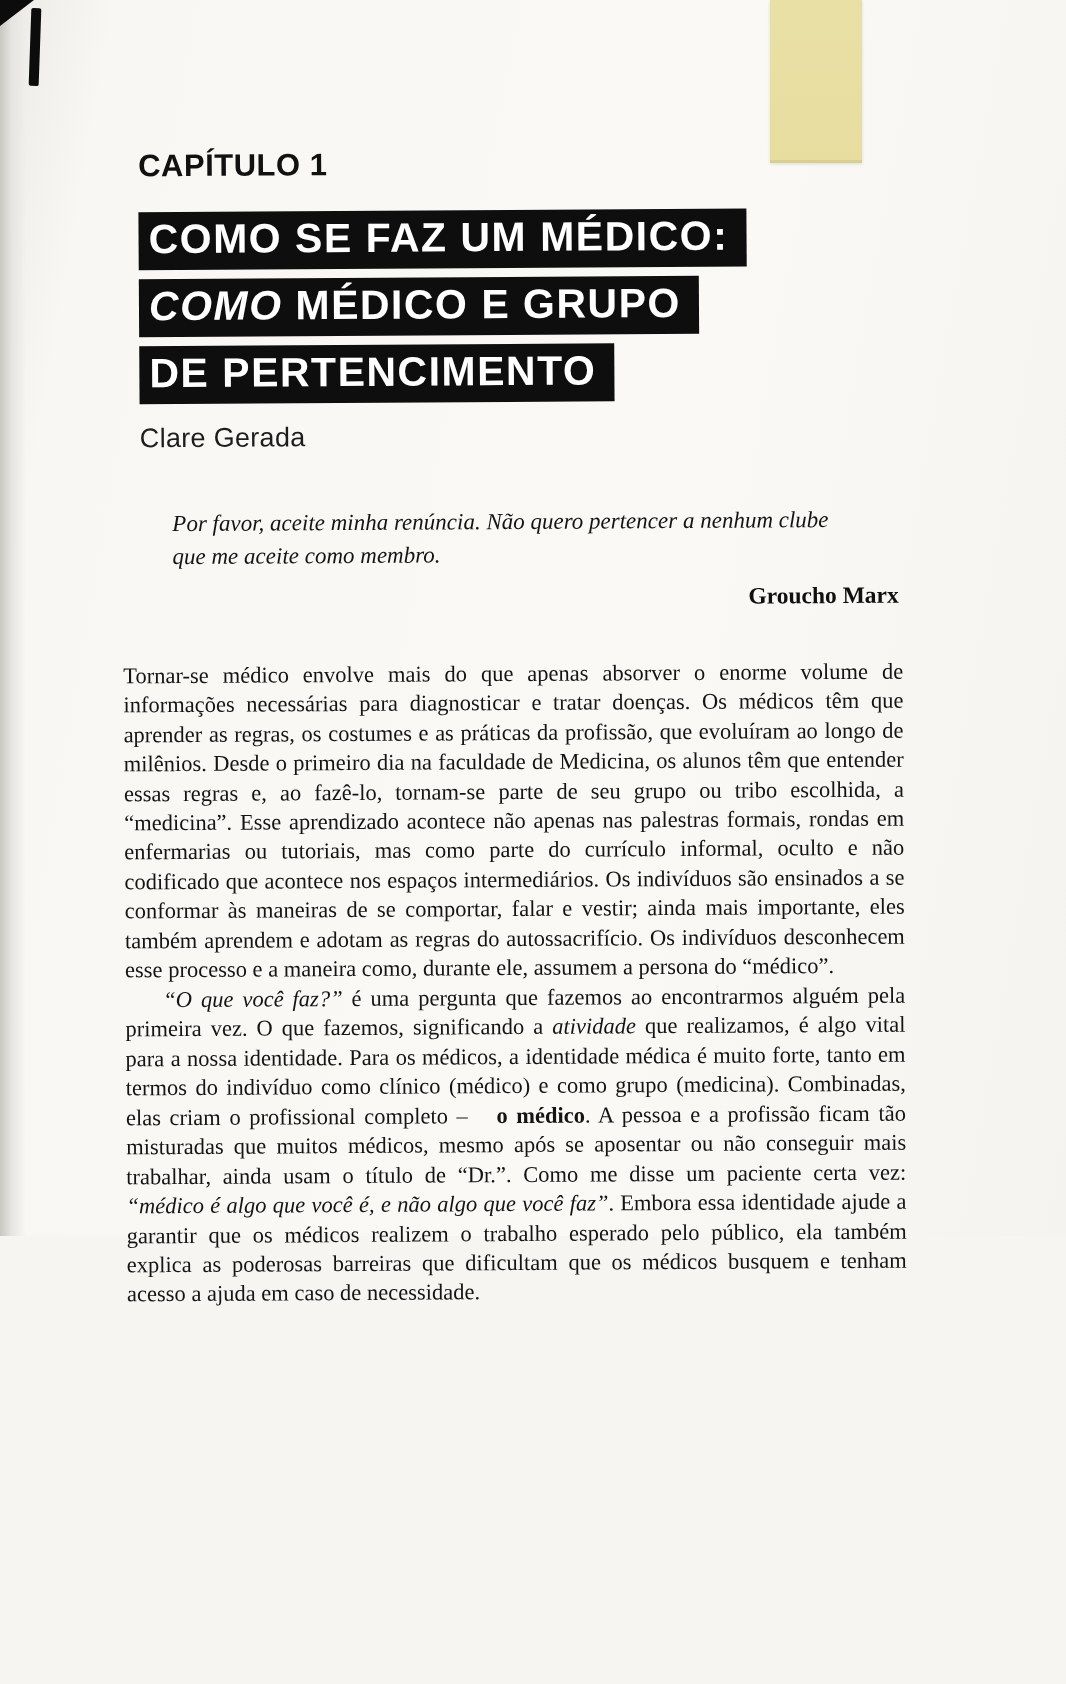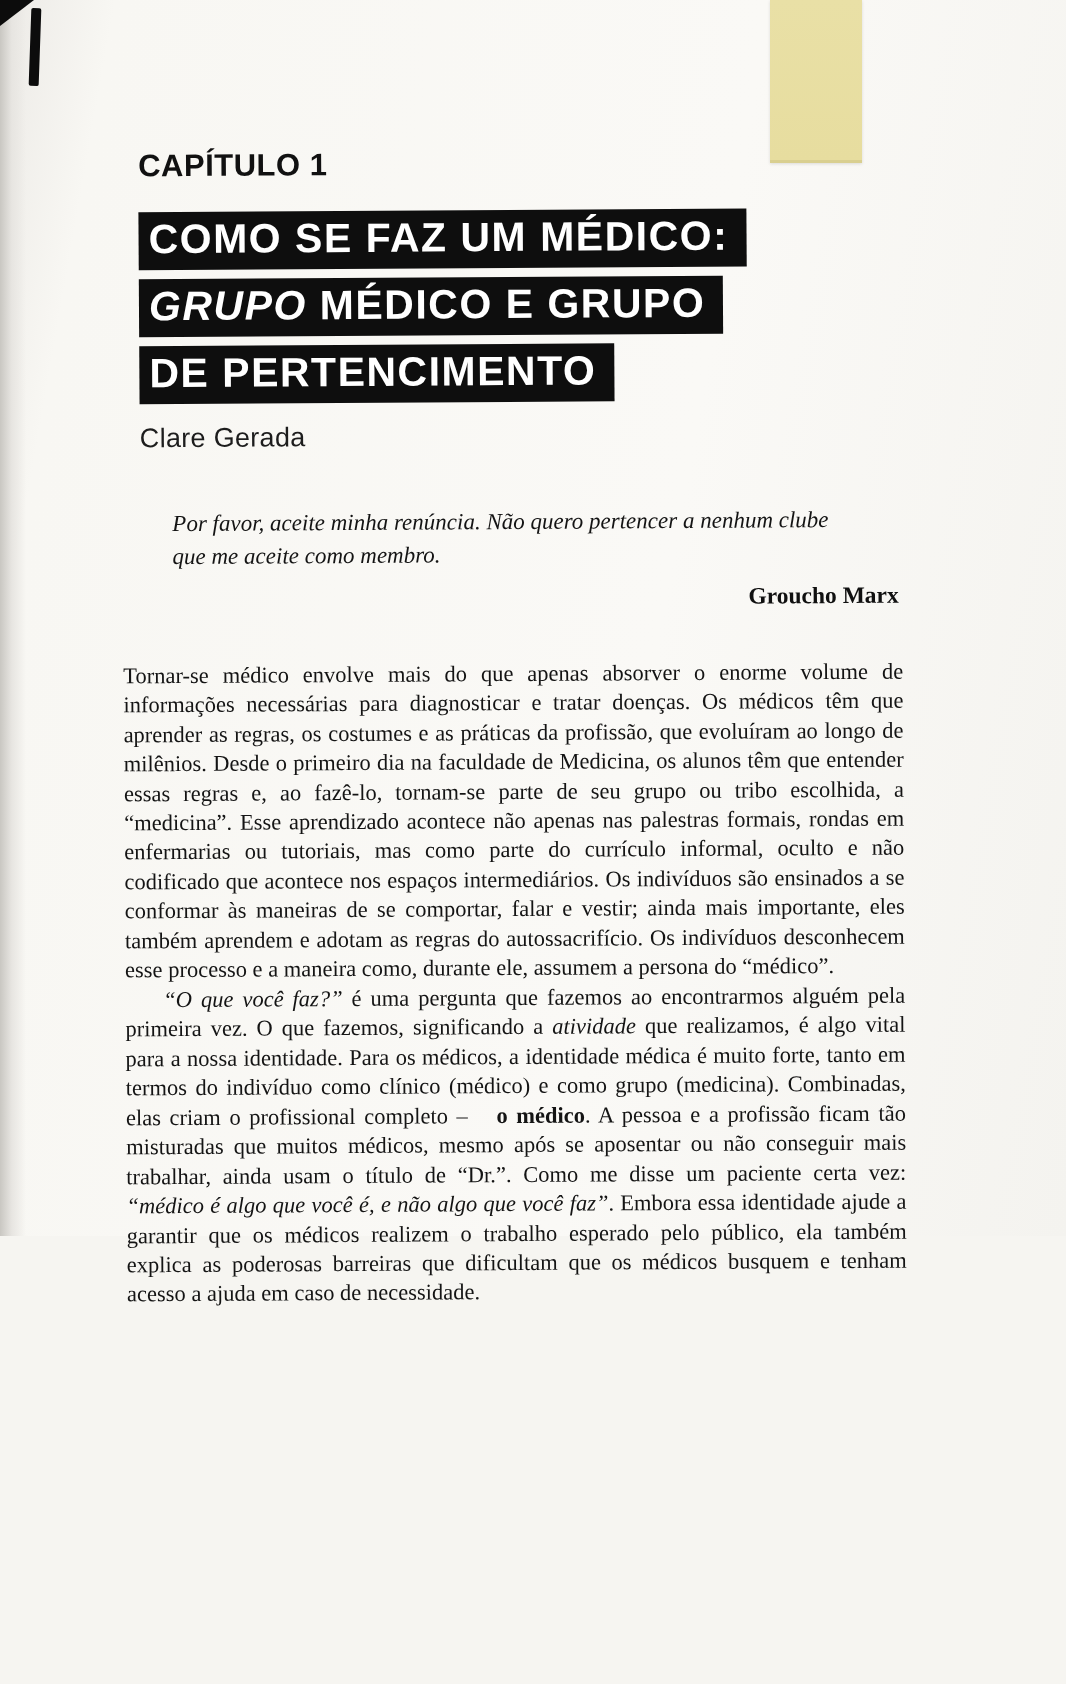--- a/index.html
+++ b/index.html
@@ -80,21 +80,21 @@
   <div class="edge-shadow"></div>
   <div class="corner-mark2"></div>
   <div class="corner-mark"></div>
   <div class="sticky" style="background: linear-gradient(rgb(233, 224, 166), rgb(231, 221, 159));"></div>
 
   <div class="content">
     <h1 class="chapter">CAPÍTULO 1</h1>
 
     <div id="title" class="title">
         <div class="title-line"><span class="title-bar" style="background: rgb(14, 14, 14); color: rgb(255, 255, 255);"><span>COMO SE FAZ UM MÉDICO:</span></span></div>
-        <div class="title-line"><span class="title-bar" style="background: rgb(14, 14, 14); color: rgb(255, 255, 255);"><span class="it">GRUPO</span><span> MÉDICO E GRUPO</span></span></div>
+        <div class="title-line"><span class="title-bar" style="background: rgb(14, 14, 14); color: rgb(255, 255, 255);"><span class="it">COMO</span><span> MÉDICO E GRUPO</span></span></div>
         <div class="title-line"><span class="title-bar" style="background: rgb(14, 14, 14); color: rgb(255, 255, 255);"><span>DE PERTENCIMENTO</span></span></div>
       </div>
 
     <div class="author">Clare Gerada</div>
 
     <div class="epigraph">
       <div id="epigraph-text" class="epigraph-text"><span class="it">Por favor, aceite minha renúncia. Não quero pertencer a nenhum clube que me aceite como membro.</span></div>
       <div class="epigraph-attr">Groucho Marx</div>
     </div>
 

